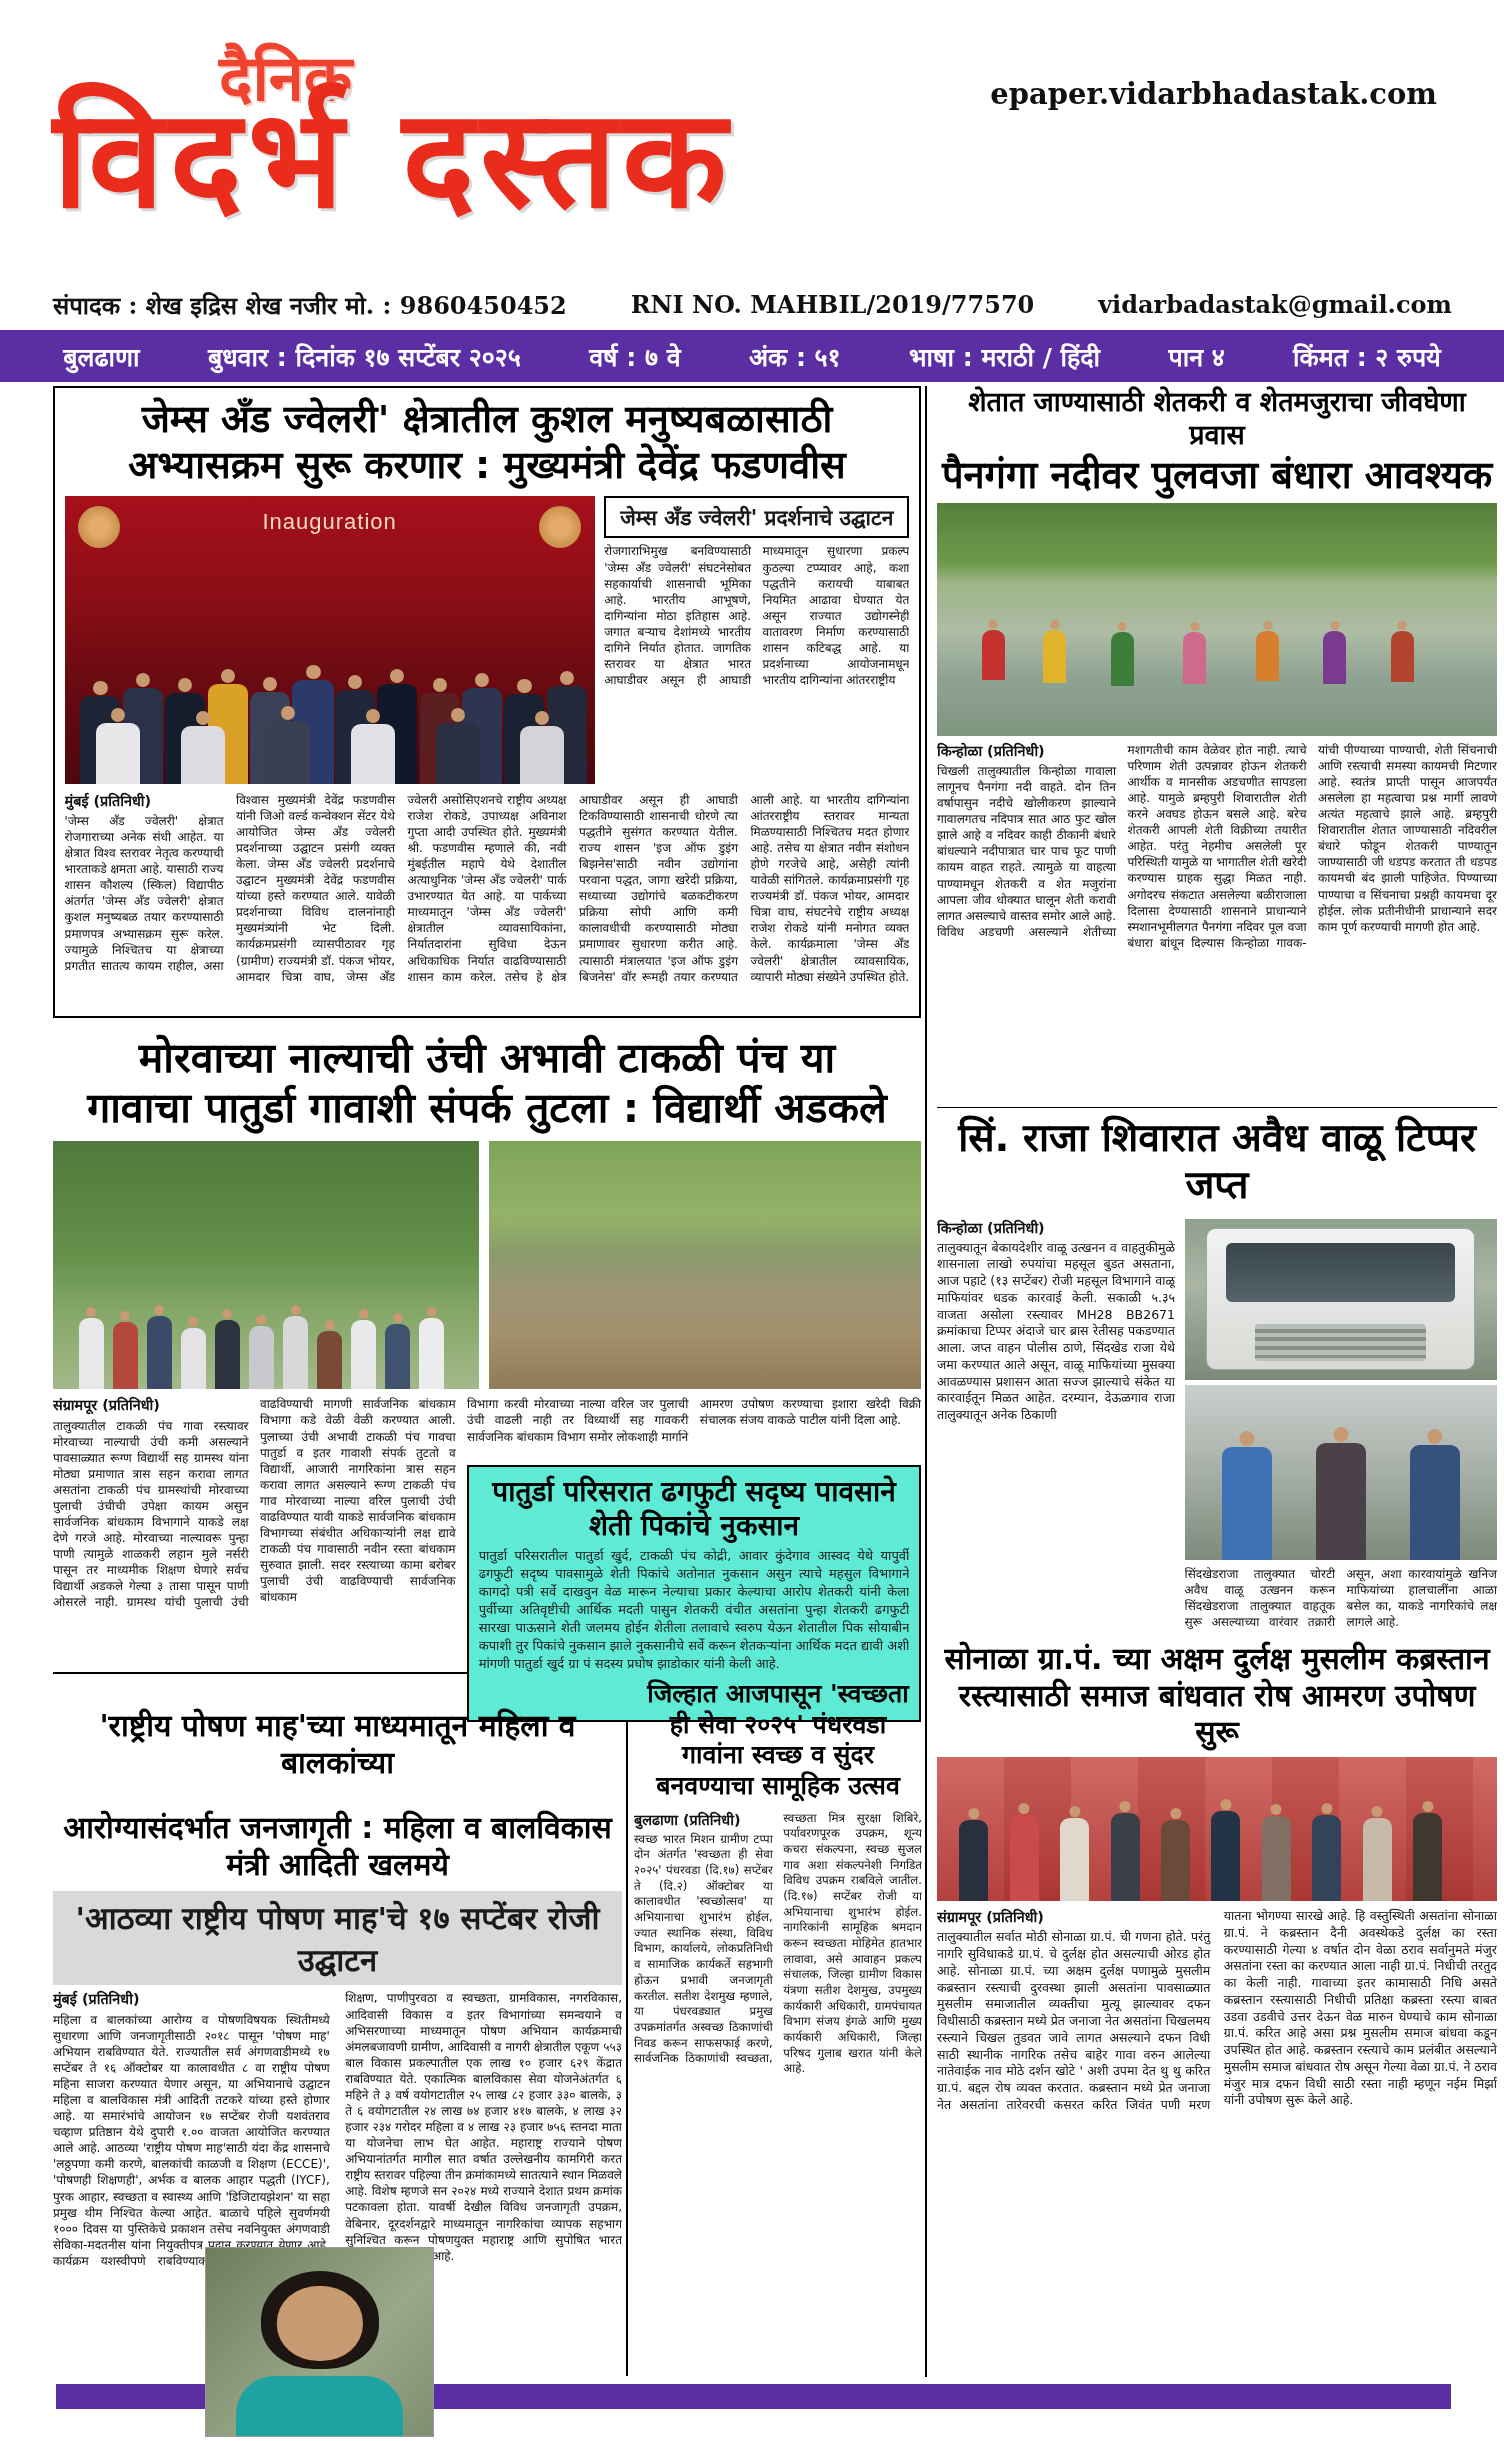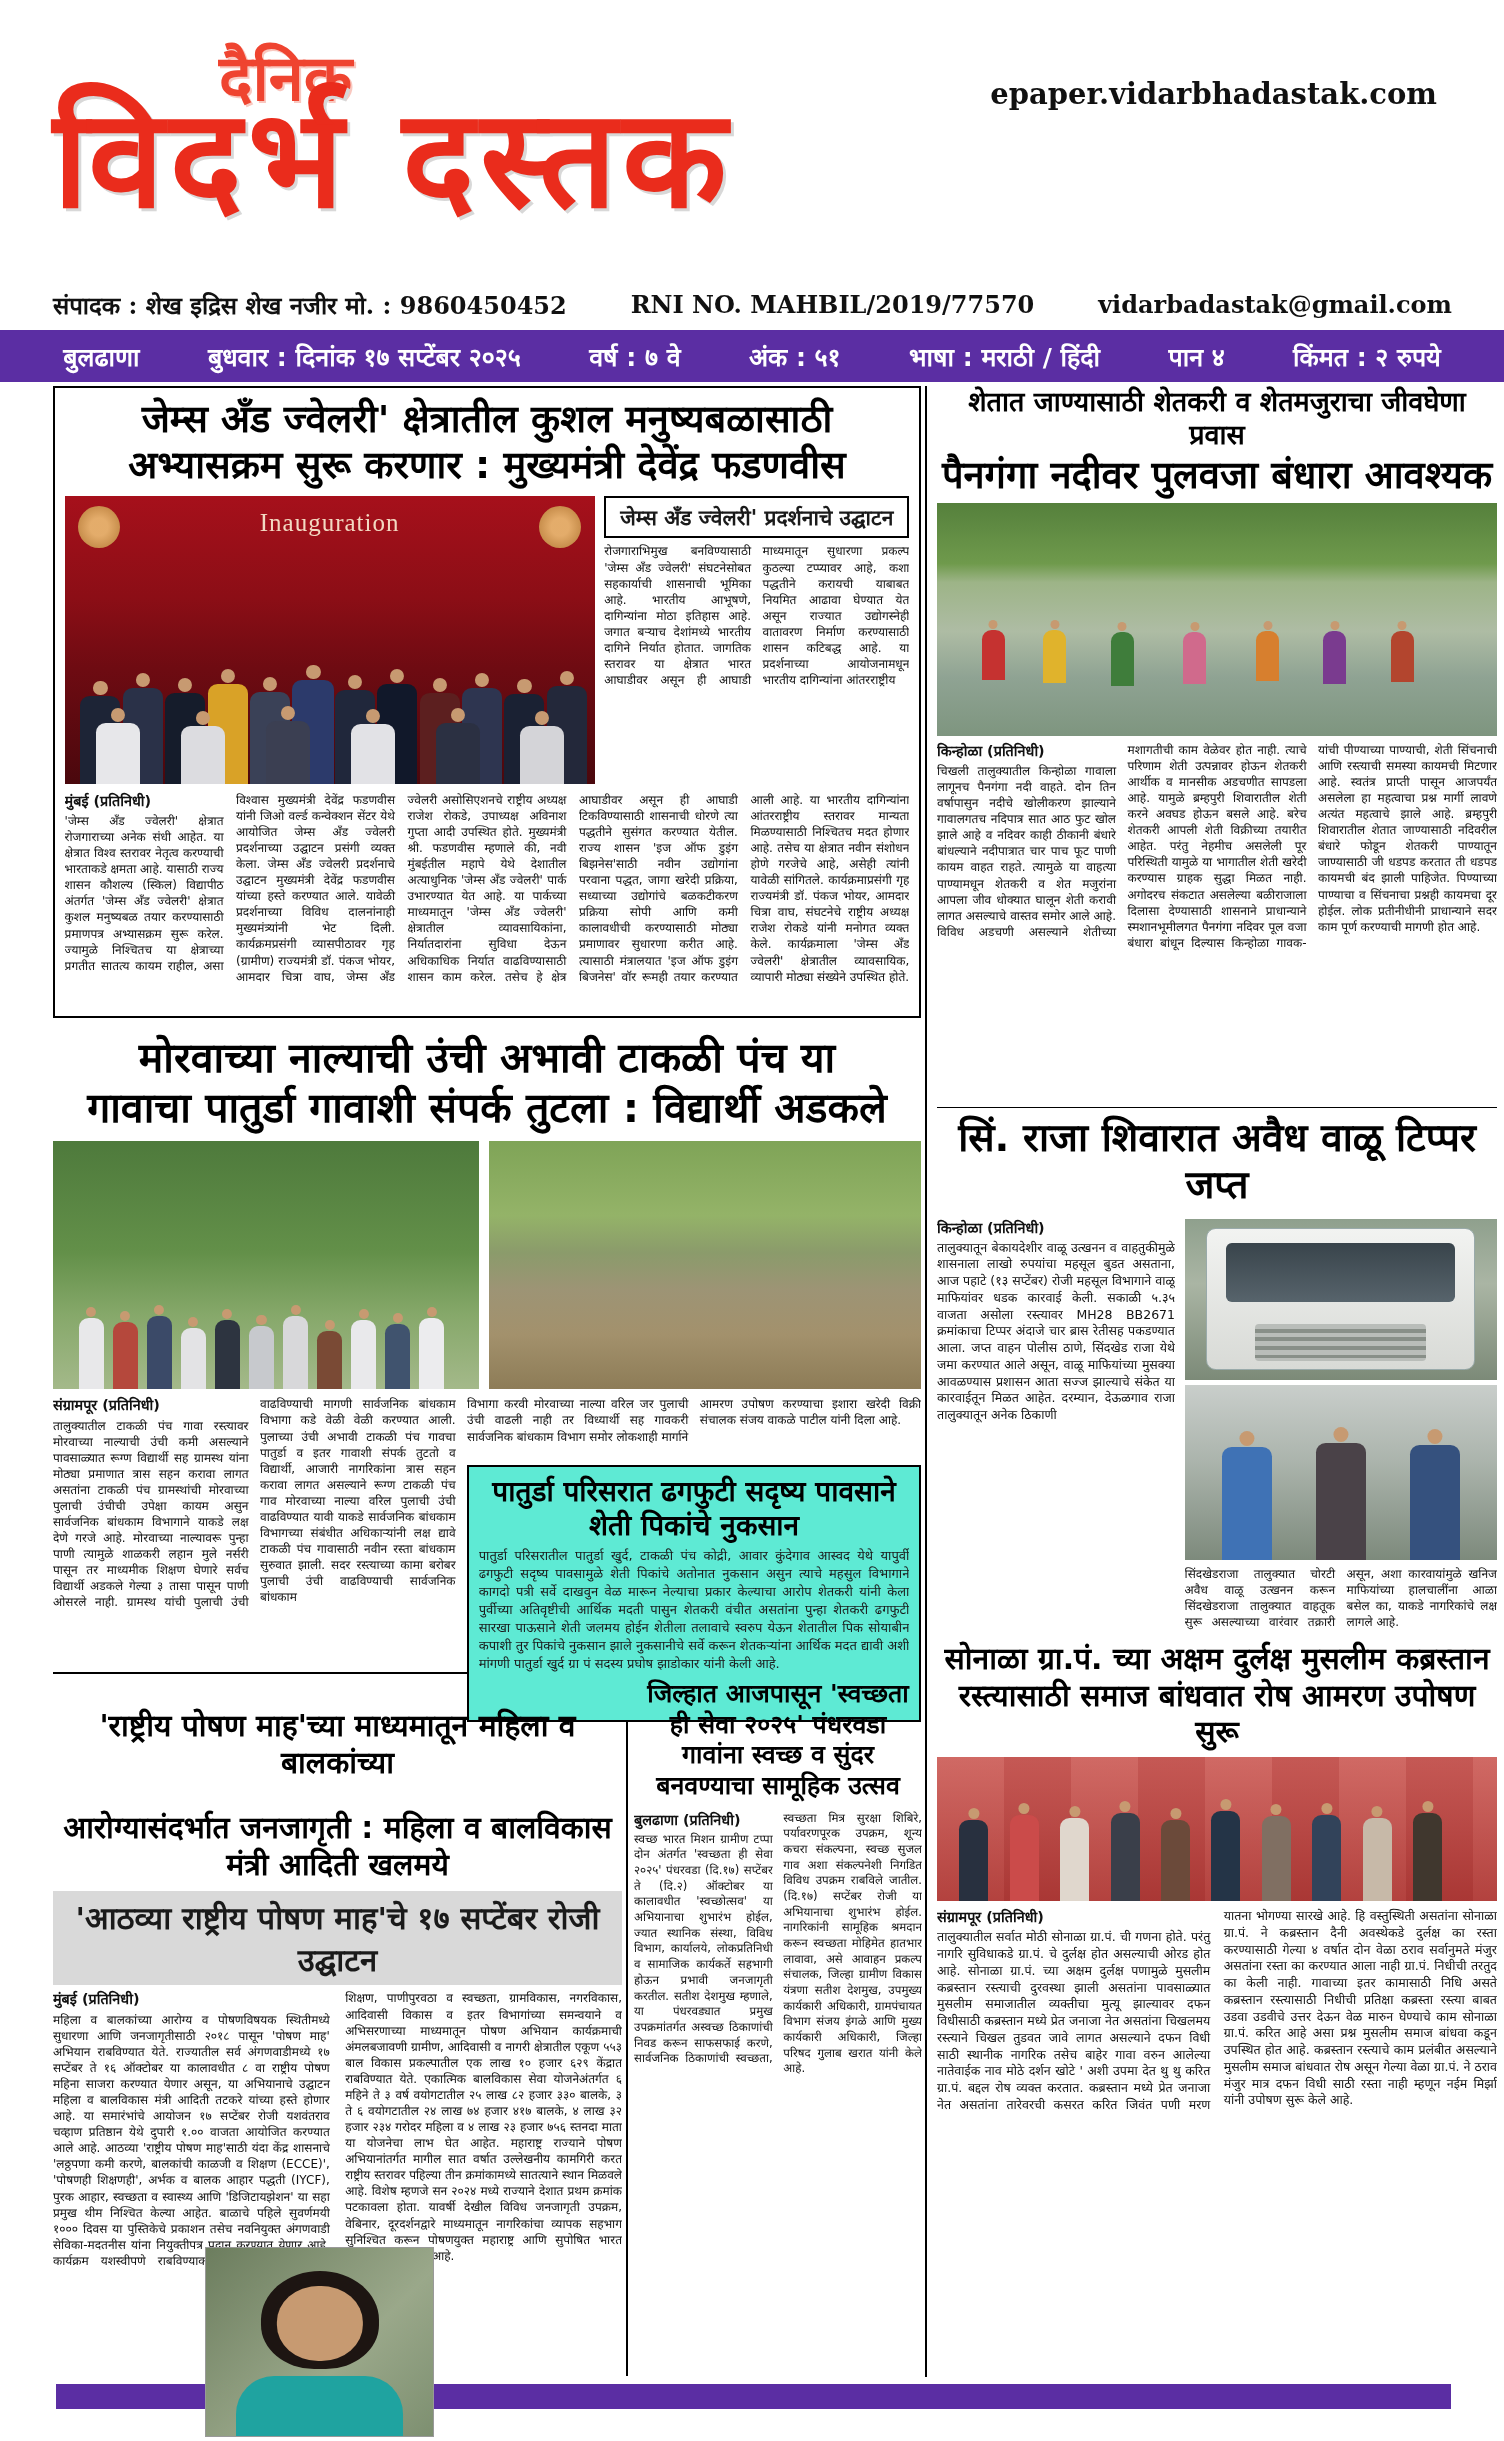--- a/index.html
+++ b/index.html
@@ -26,21 +26,21 @@
   .dl { display:block; font-weight:bold; font-size:14.4px; margin-bottom:1.9px; }
   .btxt { font-size:12px; line-height:1.34; text-align:justify; overflow:hidden; color:#111; }
 
   
   .photo { position:relative; overflow:hidden; background:#b9b9b9; flex-shrink:0; }
   .p { position:absolute; bottom:0; border-radius:9.6px 9.6px 0 0; font-size:13.4px; }
   .p::before { content:''; position:absolute; top:-1.15em; left:50%; transform:translateX(-50%); width:1.05em; height:1.05em; border-radius:50%; background:#c79a71; }
 
   
   .ph-lead { background:linear-gradient(180deg,#a6101b 0%,#8c0e16 35%,#6e0b12 60%,#4a080d 100%); }
-  .ph-lead .overlay-t { position:absolute; top:13.4px; left:0; right:0; text-align:center; color:#f3d9c2; font-size:25px; font-family:Liberation Serif, serif; letter-spacing:1px; }
+  .ph-lead .overlay-t { position:absolute; top:13.4px; left:0; right:0; text-align:center; color:#f3d9c2; font-size:22px; font-family:Liberation Sans, sans-serif; letter-spacing:1px; }
   .gjs { position:absolute; top:9.6px; width:42px; height:42px; border-radius:50%; background:radial-gradient(circle,#f0c879 30%,#b78a3a 100%); opacity:.85; }
 
   
   .ph-river { background:linear-gradient(180deg,#55803c 0%,#6f9a4c 26%,#9db487 34%,#aebca4 55%,#8fa393 75%,#7e957f 100%); }
   
   .ph-vill { background:linear-gradient(180deg,#4e7a3c 0%,#639049 45%,#86a86a 70%,#a4b98a 100%); }
   
   .ph-flood { background:linear-gradient(180deg,#7fa457 0%,#94b368 30%,#8b9b6b 45%,#9d9475 60%,#a3916c 78%,#8d7c57 100%); }
   
   .ph-truck { background:linear-gradient(180deg,#8fa08d 0%,#aab5a4 40%,#7c8a78 100%); }

